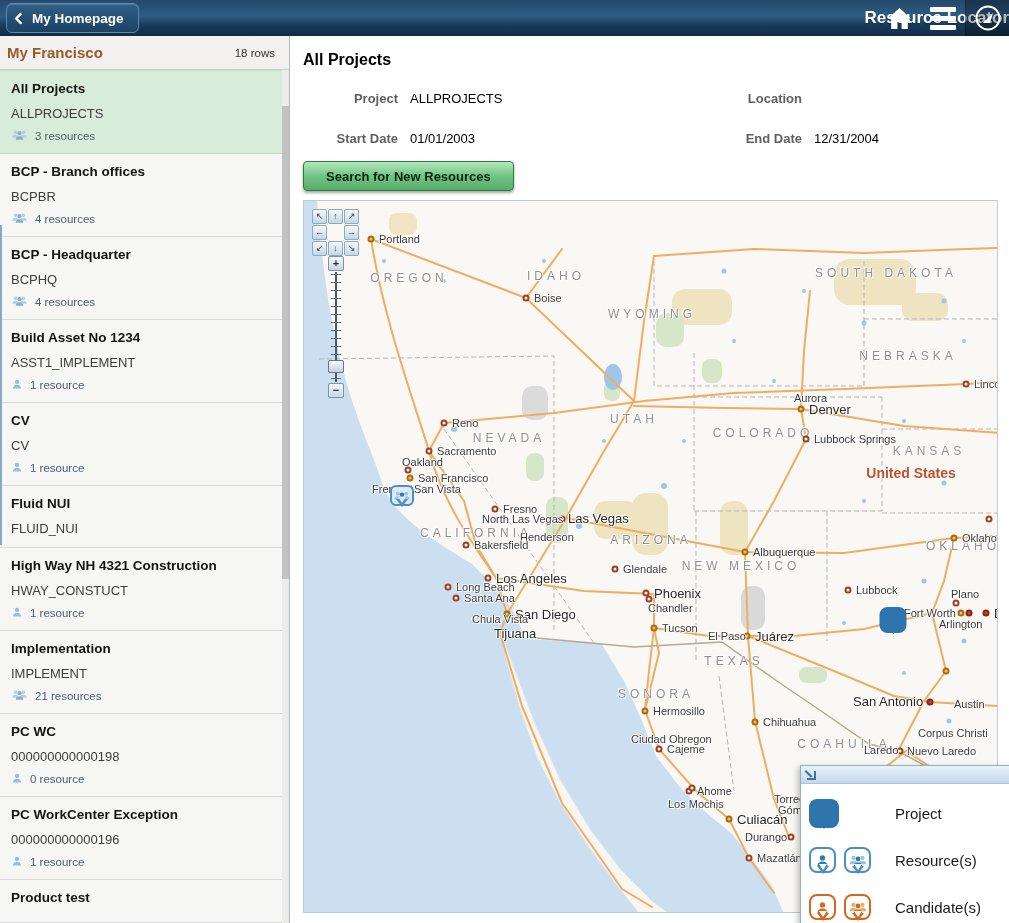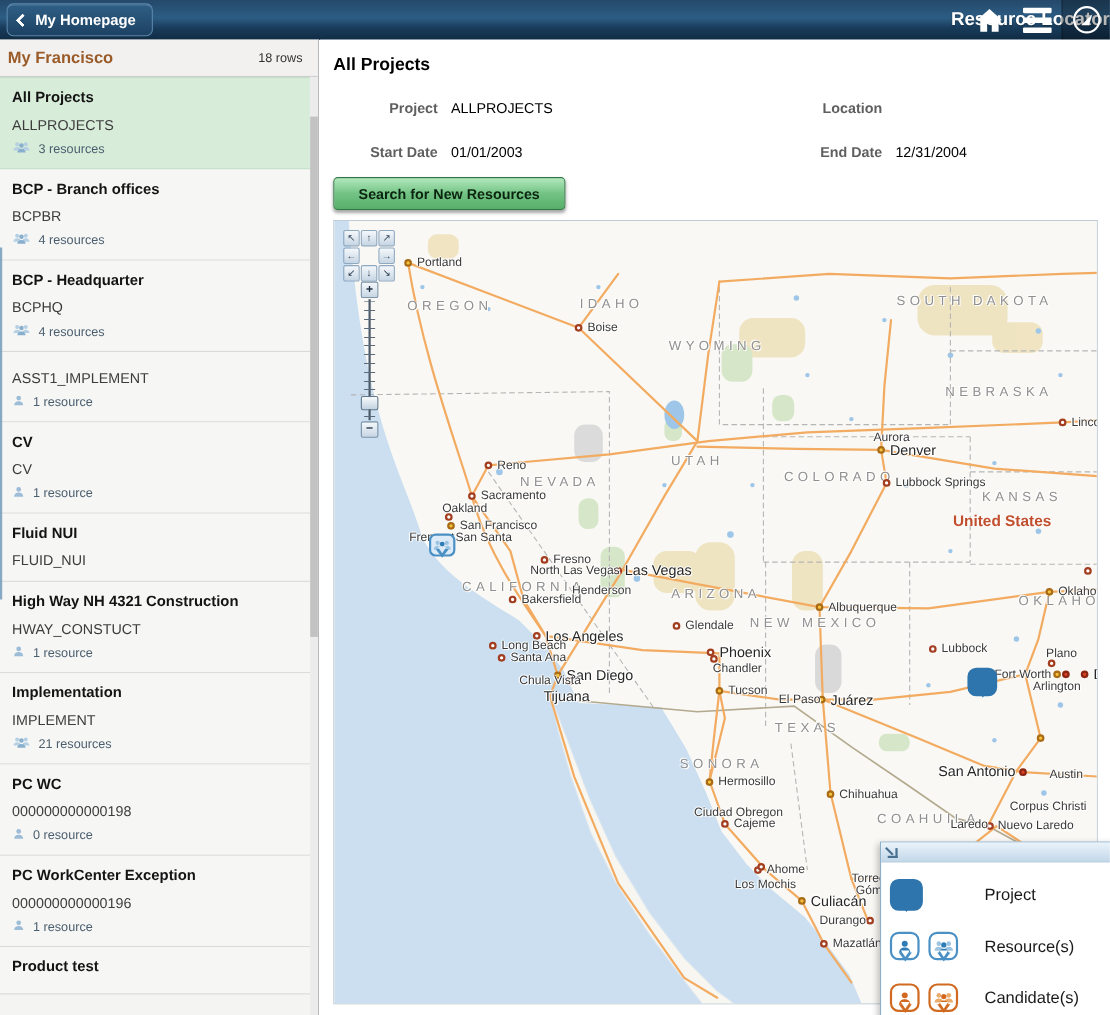--- a/index.html
+++ b/index.html
@@ -199,20 +199,21 @@
                 </g>
  <g fill="#89afce">
                   <circle cx="13" cy="8" r="3.2"></circle>
                   <path d="M7.2 18c0-3.4 2.6-5.3 5.8-5.3s5.8 1.9 5.8 5.3z"></path>
                 </g>
               </svg></span>
             <span class="rt">4 resources</span>
           </div>
         </div>
         <div class="item">
+          <div class="t">Build Asset No 1234</div>
           <div class="c">ASST1_IMPLEMENT</div>
           <div class="r">
             <span><svg width="12" height="12" viewBox="0 0 20 20">
                 <circle cx="10" cy="6.5" r="3.6" fill="#9cbcd7"></circle>
                 <path d="M3.2 17.5c0-4 3-6.2 6.8-6.2s6.8 2.2 6.8 6.2z" fill="#9cbcd7"></path>
               </svg></span>
             <span class="rt">1 resource</span>
           </div>
         </div>
         <div class="item">
@@ -424,21 +425,21 @@
           <span class="cdot" style="left: 222px; top: 97px;"></span>
           <span class="mcity" style="left: 230px; top: 97px;">Boise</span>
           <span class="cdot" style="left: 140px; top: 222px;"></span>
           <span class="mcity" style="left: 148px; top: 222px;">Reno</span>
           <span class="cdot" style="left: 125px; top: 250px;"></span>
           <span class="mcity" style="left: 133px; top: 250px;">Sacramento</span>
           <span class="mcity" style="left: 98px; top: 261px;">Oakland</span>
           <span class="cdot yellow" style="left: 106px; top: 277px;"></span>
           <span class="mcity" style="left: 114px; top: 277px;">San Francisco</span>
           <span class="mcity" style="left: 68px; top: 288px;">Fremont</span>
-          <span class="mcity" style="left: 110px; top: 288px;">San Santa</span>
+          <span class="mcity" style="left: 110px; top: 288px;">San Vista</span>
           <span class="cdot" style="left: 191px; top: 308px;"></span>
           <span class="mcity" style="left: 199px; top: 308px;">Fresno</span>
           <span class="cdot" style="left: 258px; top: 318px;"></span>
           <span class="mcity" style="left: 178px; top: 318px;">North Las Vegas</span>
           <span class="mcity s2" style="left: 264px; top: 317px;">Las Vegas</span>
           <span class="mcity" style="left: 216px; top: 336px;">Henderson</span>
           <span class="cdot" style="left: 162px; top: 344px;"></span>
           <span class="mcity" style="left: 170px; top: 344px;">Bakersfield</span>
           <span class="cdot" style="left: 184px; top: 377px;"></span>
           <span class="mcity s2" style="left: 192px; top: 377px;">Los Angeles</span>

